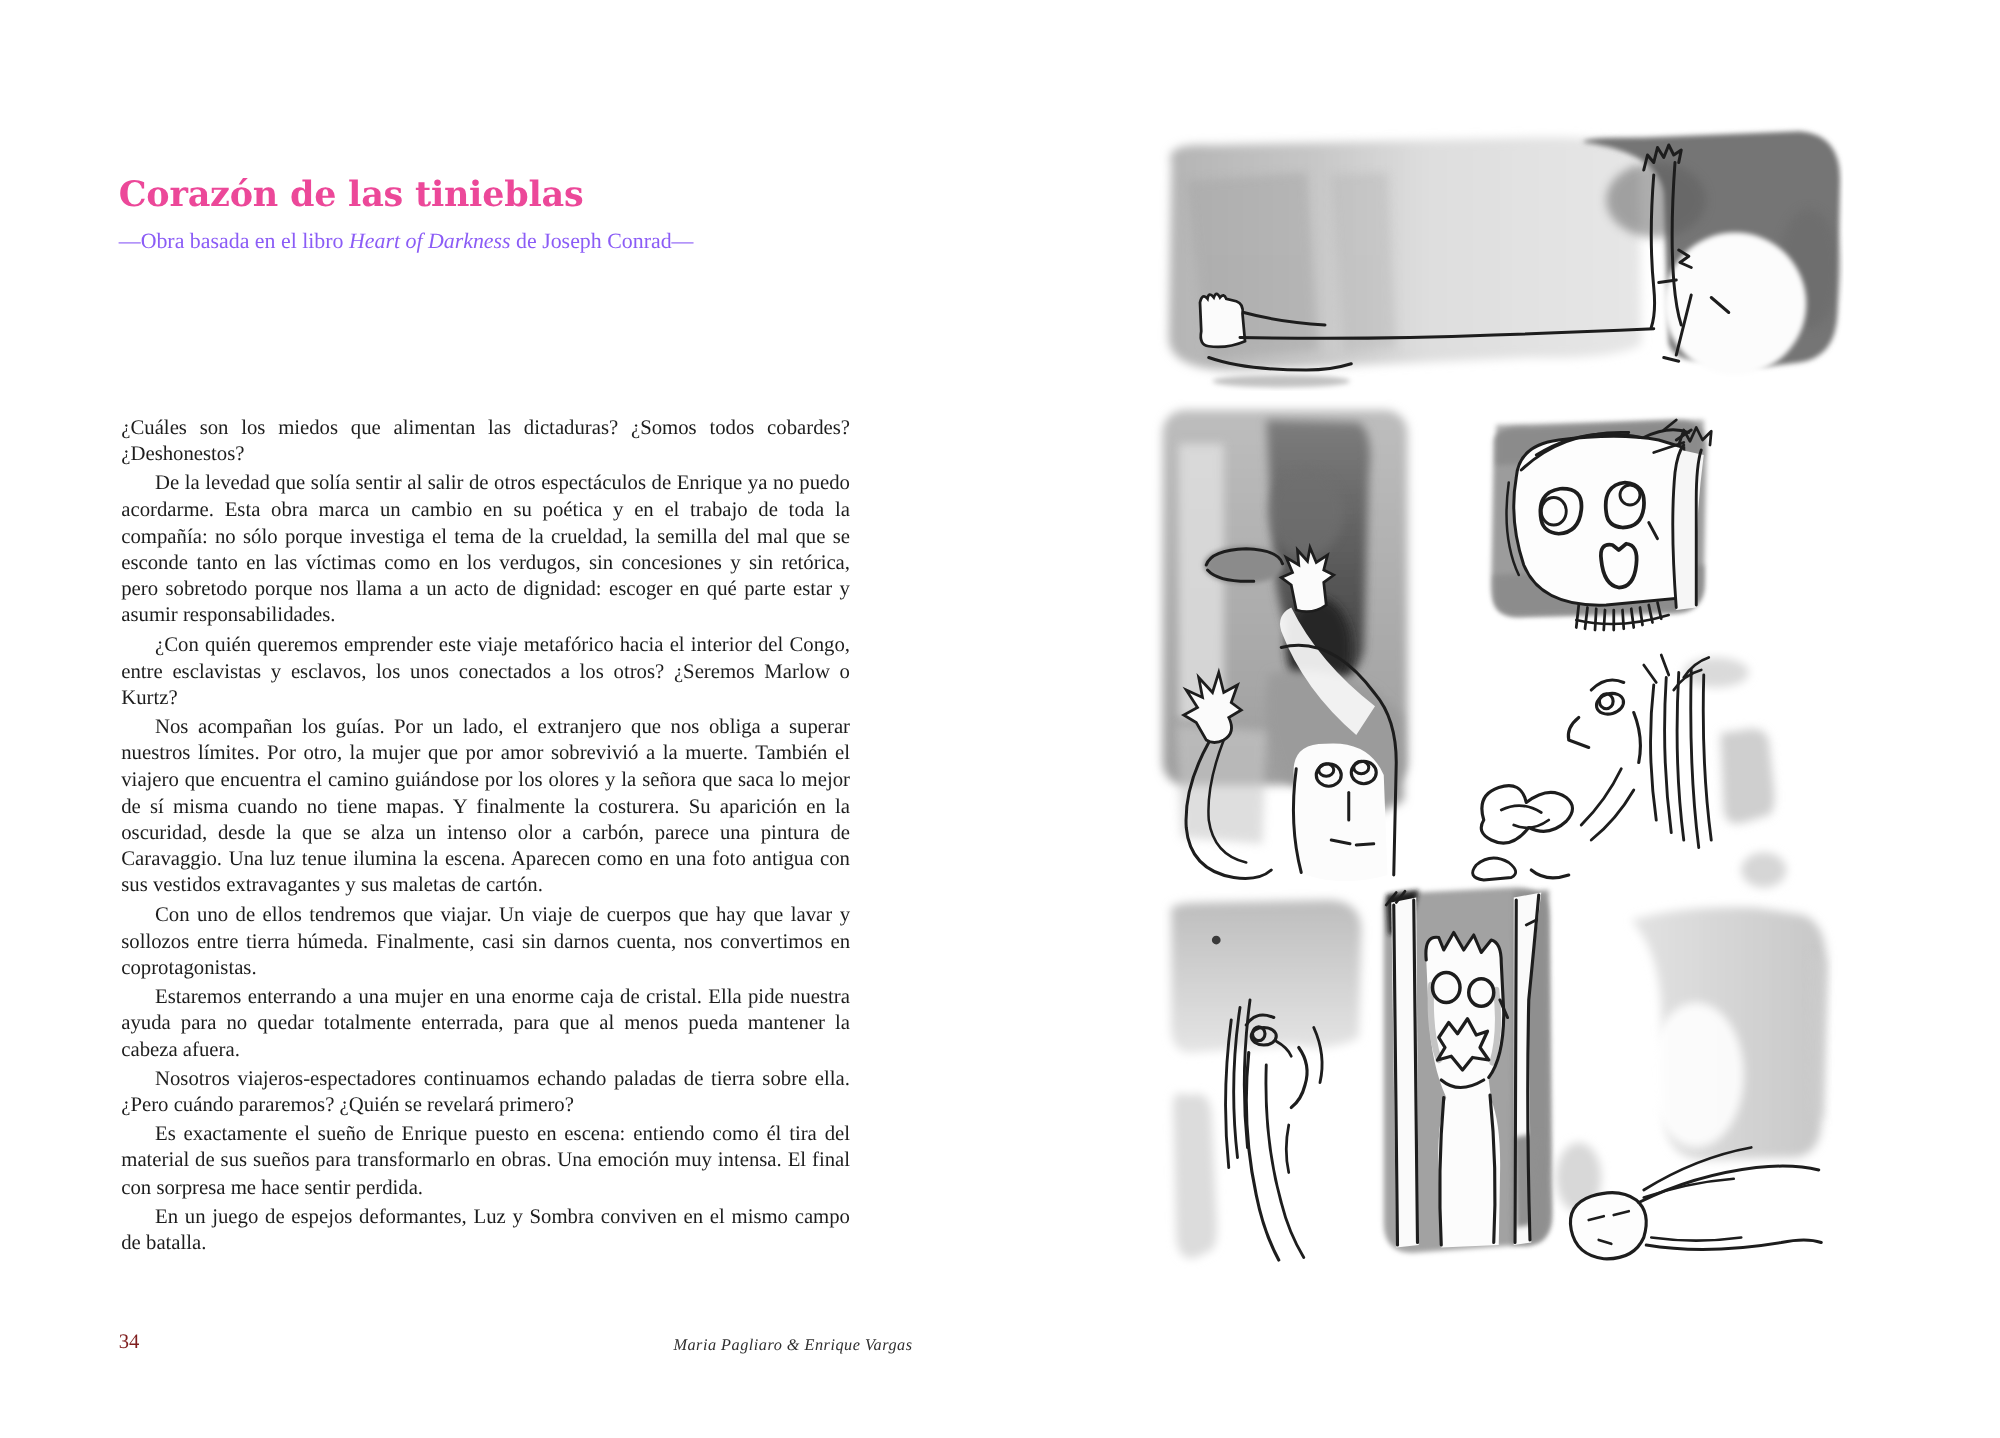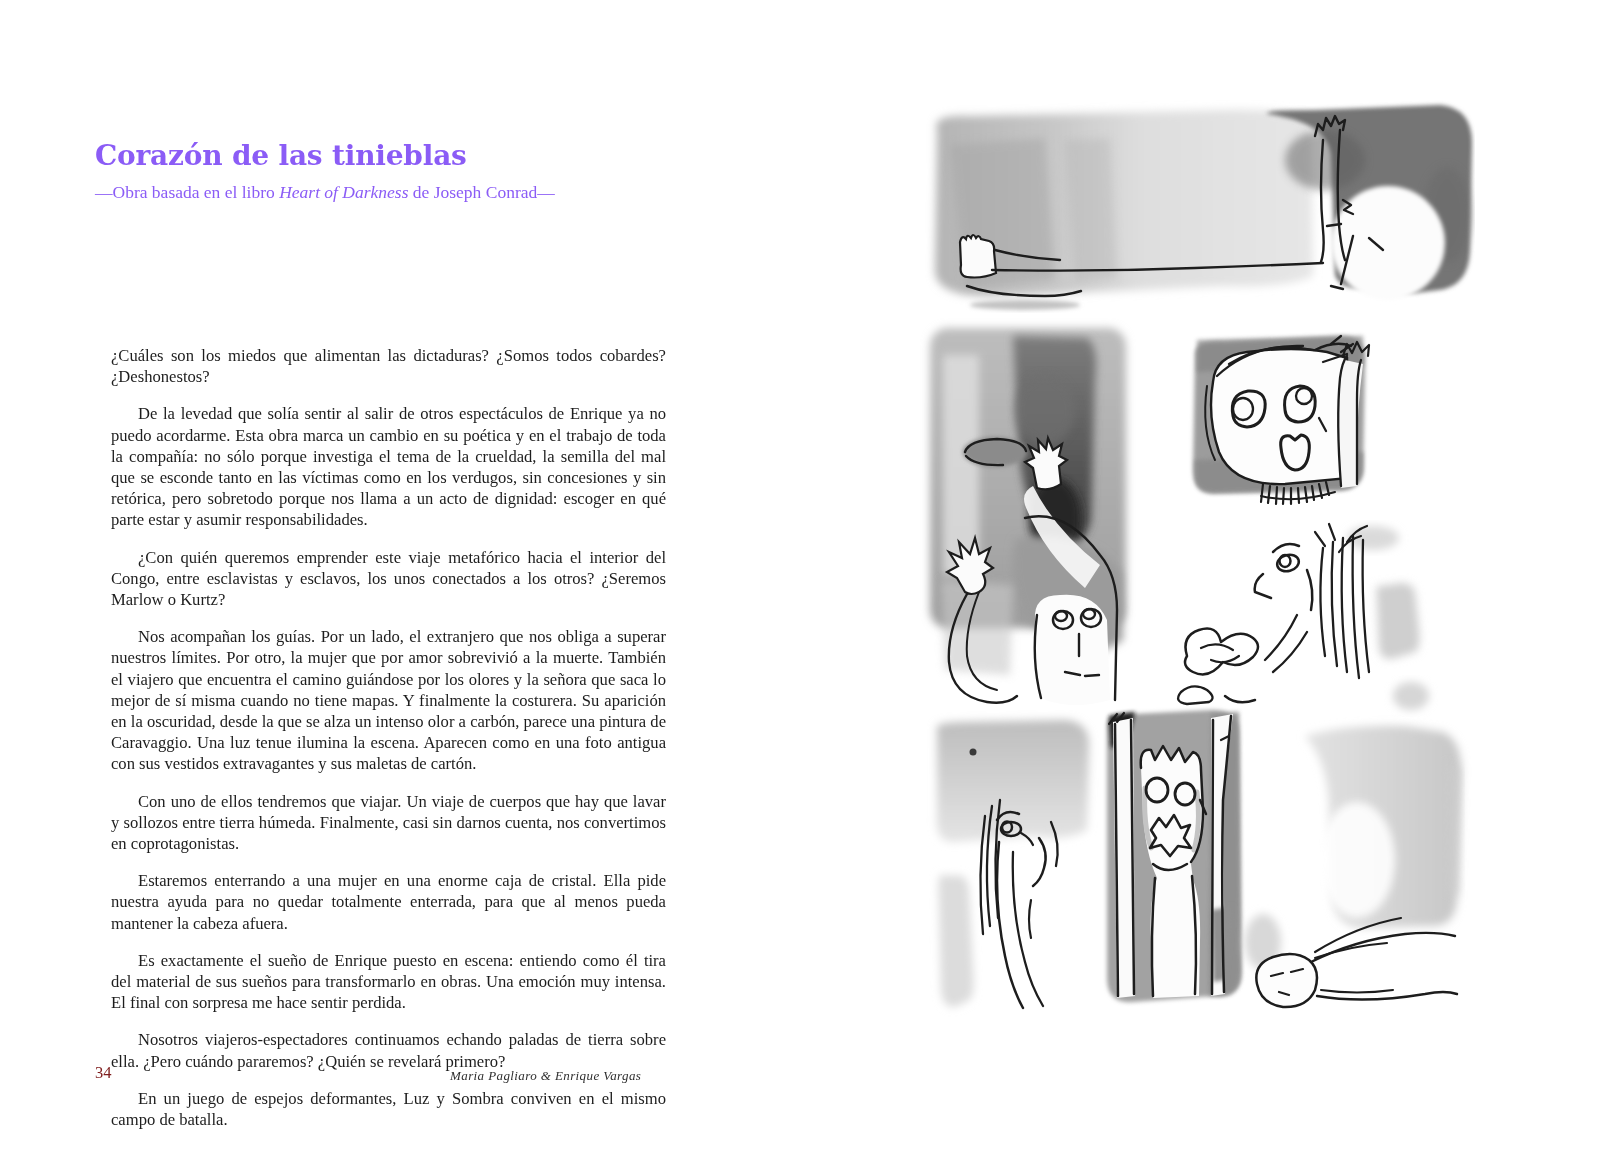--- a/index.html
+++ b/index.html
@@ -4,56 +4,56 @@
 <style>
   html,body{margin:0;padding:0;}
   body{
     width:1600px;height:1150px;position:relative;overflow:hidden;
     background:#ffffff;color:#1c1c1c;
     font-family:"Liberation Serif","DejaVu Serif",serif;
   }
   .heading{position:absolute;left:95px;top:140px;width:590px;}
   .title{
     margin:0;font-family:"DejaVu Serif","Liberation Serif",serif;
-    font-weight:bold;font-size:28px;line-height:32px;color:#8b5cf6;letter-spacing:-0.2px;
+    font-weight:bold;font-size:28px;line-height:32px;color:#ec4899;letter-spacing:-0.2px;
   }
   .subtitle{margin:9px 0 0 0;font-size:17.5px;line-height:22px;color:#8b5cf6;}
   .subtitle em{font-style:italic;}
   .body-text{
     position:absolute;left:95px;top:329px;width:587px;
     font-size:16.6px;line-height:21.2px;text-align:justify;color:#1d1d1d;
     hyphens:auto;-webkit-hyphens:auto;
   }
-  .body-text p{margin:16px;text-indent:27px;}
+  .body-text p{margin:2px;text-indent:27px;}
   .body-text p:first-child{text-indent:0;}
   .page-num{position:absolute;left:95px;top:1063px;font-size:16.5px;color:#7f1d1d;}
   .credit{
-    position:absolute;left:450px;top:1068px;width:280px;text-align:left;
+    position:absolute;left:450px;top:1068px;width:280px;text-align:right;
     font-size:13px;font-style:italic;letter-spacing:0.4px;color:#2e2e2e;
   }
   .art{position:absolute;left:895px;top:100px;width:580px;height:920px;}
   .ink path,.ink ellipse,.ink circle{stroke:#1d1d1d;fill:none;stroke-linecap:round;stroke-linejoin:round;}
 </style>
 </head>
 <body>
 
 <div class="heading">
   <h1 class="title">Corazón de las tinieblas</h1>
   <p class="subtitle"><span>—Obra basada en el libro </span><em>Heart of Darkness</em><span> de Joseph Conrad—</span></p>
 </div>
 
 <div class="body-text">
     <p>¿Cuáles son los miedos que alimentan las dictaduras? ¿Somos todos cobardes? ¿Deshonestos?</p>
     <p>De la levedad que solía sentir al salir de otros espectáculos de Enrique ya no puedo acordarme. Esta obra marca un cambio en su poética y en el trabajo de toda la compañía: no sólo porque investiga el tema de la crueldad, la semilla del mal que se esconde tanto en las víctimas como en los verdugos, sin concesiones y sin retórica, pero sobretodo porque nos llama a un acto de dignidad: escoger en qué parte estar y asumir responsabilidades.</p>
     <p>¿Con quién queremos emprender este viaje metafórico hacia el interior del Congo, entre esclavistas y esclavos, los unos conectados a los otros? ¿Seremos Marlow o Kurtz?</p>
     <p>Nos acompañan los guías. Por un lado, el extranjero que nos obliga a superar nuestros límites. Por otro, la mujer que por amor sobrevivió a la muerte. También el viajero que encuentra el camino guiándose por los olores y la señora que saca lo mejor de sí misma cuando no tiene mapas. Y finalmente la costurera. Su aparición en la oscuridad, desde la que se alza un intenso olor a carbón, parece una pintura de Caravaggio. Una luz tenue ilumina la escena. Aparecen como en una foto antigua con sus vestidos extravagantes y sus maletas de cartón.</p>
     <p>Con uno de ellos tendremos que viajar. Un viaje de cuerpos que hay que lavar y sollozos entre tierra húmeda. Finalmente, casi sin darnos cuenta, nos convertimos en coprotagonistas.</p>
     <p>Estaremos enterrando a una mujer en una enorme caja de cristal. Ella pide nuestra ayuda para no quedar totalmente enterrada, para que al menos pueda mantener la cabeza afuera.</p>
+    <p>Nosotros viajeros-espectadores continuamos echando paladas de tierra sobre ella. ¿Pero cuándo pararemos? ¿Quién se revelará primero?</p>
     <p>Es exactamente el sueño de Enrique puesto en escena: entiendo como él tira del material de sus sueños para transformarlo en obras. Una emoción muy intensa. El final con sorpresa me hace sentir perdida.</p>
-    <p>Nosotros viajeros-espectadores continuamos echando paladas de tierra sobre ella. ¿Pero cuándo pararemos? ¿Quién se revelará primero?</p>
     <p>En un juego de espejos deformantes, Luz y Sombra conviven en el mismo campo de batalla.</p>
   </div>
 
 <div class="page-num">34</div>
 <div class="credit">Maria Pagliaro &amp; Enrique Vargas</div>
 
 <div class="art">
 <svg viewBox="0 0 580 920" width="580" height="920">
   <defs>
     <linearGradient id="g1" x1="0" y1="0" x2="1" y2="0">

